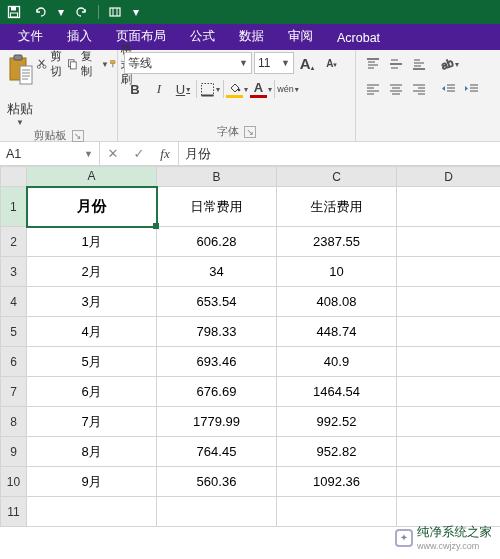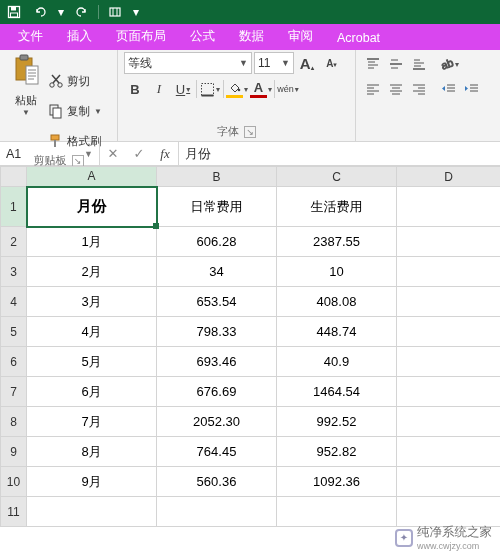--- a/index.html
+++ b/index.html
@@ -5,35 +5,35 @@
   * { box-sizing: border-box; margin: 0; padding: 0; font-family: "Microsoft YaHei", Arial, sans-serif; }
   body { width: 500px; height: 559px; background: #fff; overflow: hidden; font-size: 12px; color: #333; position: relative; }
 
   
   .titlebar { height: 24px; background: #0e6636; display: flex; align-items: center; padding: 0 4px; gap: 6px; }
   .titlebar .tbtn { width: 20px; height: 20px; display: flex; align-items: center; justify-content: center; color: #fff; font-size: 12px; }
   .titlebar .sep { width: 1px; height: 14px; background: rgba(255,255,255,0.3); }
   .titlebar svg { stroke: #fff; fill: none; }
 
   
-  .tabs { height: 26px; background: #d946ef; display: flex; align-items: flex-end; color: #fff; padding-left: 6px; }
+  .tabs { height: 26px; background: #4c1d95; display: flex; align-items: flex-end; color: #fff; padding-left: 6px; }
   .tab { padding: 5px 12px; font-size: 12.5px; cursor: pointer; }
   .tab.active { background: #f3f3f3; color: #217346; }
 
   
   .ribbon { height: 92px; background: #f3f3f3; border-bottom: 1px solid #d5d5d5; display: flex; }
   .group { border-right: 1px solid #d5d5d5; padding: 2px 6px 0 6px; display: flex; flex-direction: column; justify-content: space-between; }
   .group-label { text-align: center; font-size: 11px; color: #666; padding: 1px 0 2px; display: flex; align-items: center; justify-content: center; gap: 2px; }
   .group-body { flex: 1; display: flex; align-items: flex-start; }
 
   
   .clip-left { display: flex; flex-direction: column; align-items: center; width: 40px; padding-top: 2px; }
   .clip-left .paste-ico { width: 28px; height: 32px; }
-  .clip-left .paste-lbl { font-size: 11px; margin-top: 7px; text-align: center; }
-  .clip-right { display: flex; flex-direction: column; gap: 8px; padding-left: 2px; padding-top: 1px; margin-top: 17px; }
+  .clip-left .paste-lbl { font-size: 13px; margin-top: 14px; text-align: center; }
+  .clip-right { display: flex; flex-direction: row; gap: 0px; padding-left: 2px; padding-top: 1px; }
   .clip-item { display: flex; align-items: center; gap: 3px; font-size: 11.5px; height: 22px; }
   .clip-item svg, .clip-item .fake-ico { width: 16px; height: 16px; }
 
   
   .font-top { display: flex; align-items: center; gap: 2px; }
   .combo { height: 22px; border: 1px solid #c3c3c3; background: #fff; display: flex; align-items: center; padding: 0 3px; font-size: 12px; }
   .combo .arrow { margin-left: 3px; color: #555; font-size: 9px; }
   .font-bot { display: flex; align-items: center; gap: 2px; margin-top: 4px; }
   .ico-btn { width: 22px; height: 22px; display: flex; align-items: center; justify-content: center; font-size: 13px; color: #444; }
   .ico-btn .sub { font-size: 8px; margin-left: 1px; color:#555; }
@@ -397,21 +397,21 @@
         <tr>
           <th class="rowh">7</th>
           <td class="">6月</td>
           <td class="">676.69</td>
           <td class="">1464.54</td>
           <td class=""></td>
         </tr>
         <tr>
           <th class="rowh">8</th>
           <td class="">7月</td>
-          <td class="">2052.30</td>
+          <td class="">1779.99</td>
           <td class="">992.52</td>
           <td class=""></td>
         </tr>
         <tr>
           <th class="rowh">9</th>
           <td class="">8月</td>
           <td class="">764.45</td>
           <td class="">952.82</td>
           <td class=""></td>
         </tr>
@@ -429,16 +429,16 @@
           <td class=""></td>
           <td class=""></td>
         </tr>
       </tbody>
     </table>
 </div>
 
 <div class="watermark">
   <div class="logo">✦</div>
   <div>
-    <div style="font-size:12.5px;color:#737373">纯净系统之家</div>
+    <div style="font-size:12.5px;color:#14532d">纯净系统之家</div>
     <div style="font-size:9px;color:#999">www.cwjzy.com</div>
   </div>
 </div>
 
 </body></html>

